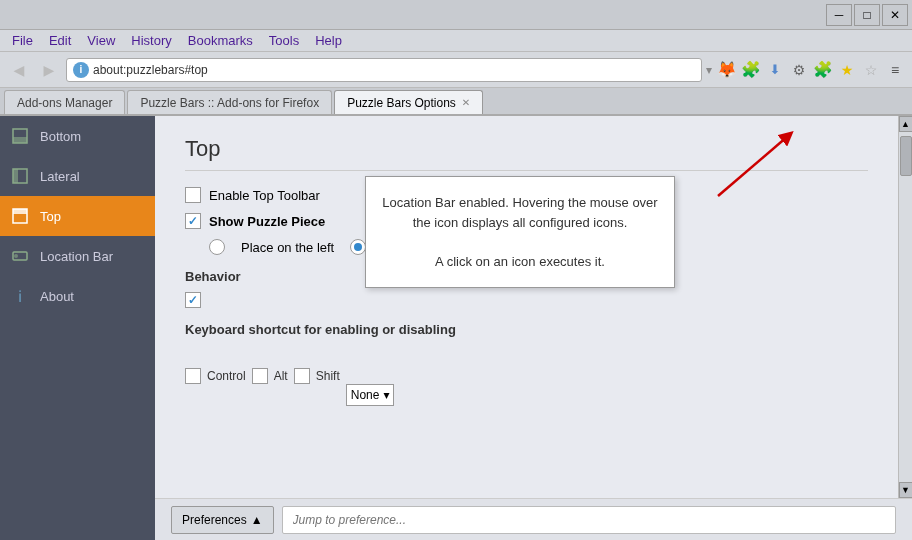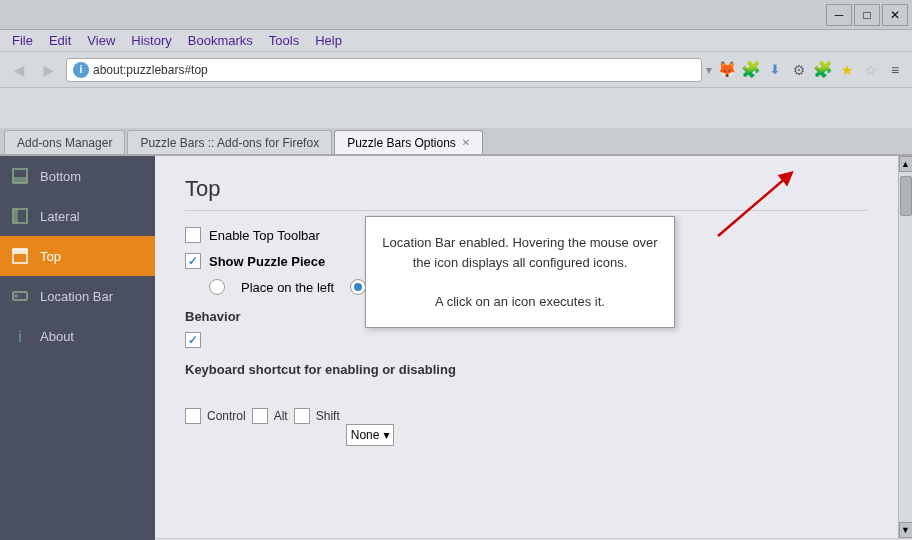--- a/index.html
+++ b/index.html
@@ -96,21 +96,20 @@
     }
 
     
     .tab-bar {
       background: #c8cbd0;
       height: 28px;
       display: flex;
       align-items: flex-end;
       padding: 0 0 0 4px;
       border-bottom: 2px solid #aaa;
-      margin-top: 40px;
     }
     .tab {
       height: 24px;
       padding: 0 12px;
       border: 1px solid #aaa;
       border-bottom: none;
       border-radius: 3px 3px 0 0;
       cursor: pointer;
       display: flex;
       align-items: center;
@@ -558,15 +557,16 @@
         </div>
         <div class="scroll-btn">▼</div>
       </div>
     </div>
 
     <div class="bottom-bar">
       <div class="pref-btn">
         <span>Preferences</span>
         <span>▲</span>
       </div>
+      <input class="jump-input" type="text" placeholder="Jump to preference..." style="">
     </div>
   </div>
 </div>
 
 </body></html>

